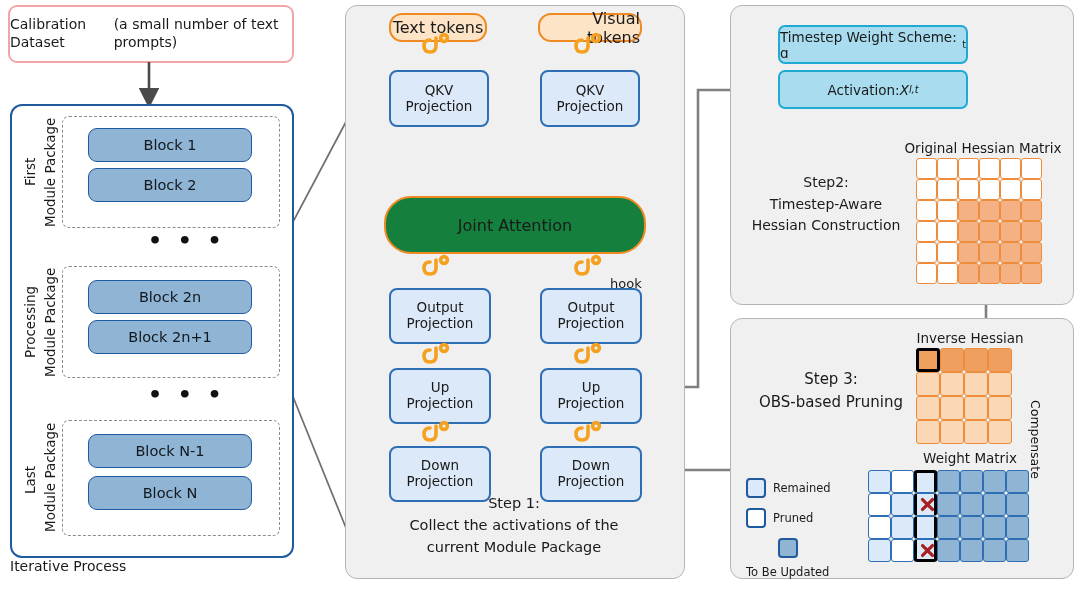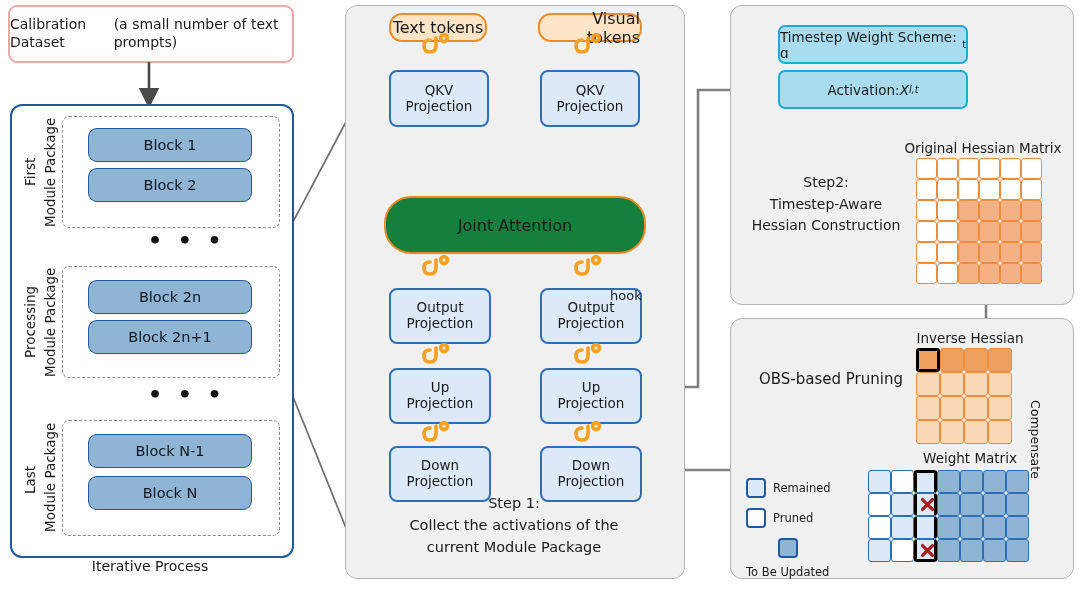--- a/index.html
+++ b/index.html
@@ -30,21 +30,21 @@
   .tok{position:absolute;background:#fde4c6;border:2px solid #ef8a22;border-radius:13px;
     height:25px;display:flex;align-items:center;justify-content:center;font-size:16px;text-align:right;}
   .proj{position:absolute;background:#dce9f8;border:2px solid #2e6eb5;border-radius:8px;
     display:flex;flex-direction:column;align-items:center;justify-content:center;
     font-size:13.5px;line-height:1.18;text-align:center;}
   #joint-att{position:absolute;left:384px;top:196px;width:258px;height:54px;background:#15803d;
     border:2px solid #ef8a22;border-radius:27px;display:flex;align-items:center;
     justify-content:center;font-size:16px;}
   .step1{position:absolute;left:352px;top:492px;width:324px;text-align:center;
     font-size:14.5px;line-height:1.52;}
-  #hook-label{position:absolute;left:610px;top:288px;font-size:13px;}
+  #hook-label{position:absolute;left:610px;top:276px;font-size:13px;}
 
   
   .cyan{position:absolute;background:#a8dcee;border:2px solid #1faad4;border-radius:7px;
     display:flex;align-items:center;justify-content:center;font-size:13.5px;}
   #hess-title{position:absolute;left:888px;top:140px;width:190px;text-align:center;font-size:13.5px;}
   #step2-txt{position:absolute;left:742px;top:172px;width:168px;text-align:center;
     font-size:14px;line-height:1.55;}
   #ohm{position:absolute;left:916px;top:158px;}
   .gcell{border:1.6px solid #ee8c3c;border-radius:3px;box-sizing:border-box;}
 
@@ -184,21 +184,21 @@
 <div class="pkg" style="left:62px;top:420px;width:216px;height:114px;"></div>
 <div class="vlabel" style="left:22px;top:432px;height:96px;">
   <span>Last</span>
 </div>
 <div class="vlabel" style="left:42px;top:420px;height:114px;">
   <span>Module Package</span>
 </div>
 <div class="blk" style="left:88px;top:434px;width:162px;height:32px;">Block N-1</div>
 <div class="blk" style="left:88px;top:476px;width:162px;height:32px;">Block N</div>
 
-<div class="abs" style="left:10px;top:558px;width:280px;text-align:center;font-size:14px;">Iterative Process</div>
+<div class="abs" style="left:10px;top:558px;width:280px;text-align:left;font-size:14px;">Iterative Process</div>
 
 <div class="panel" id="center-panel"></div>
 
 <div class="tok" style="left:389px;top:13px;width:94px;">Text tokens</div>
 <div class="tok" style="left:538px;top:13px;width:100px;">Visual tokens</div>
 
 <div class="proj" style="left:389px;top:70px;width:96px;height:53px;">
   <span>QKV</span>
   <span>Projection</span>
 </div>
@@ -391,20 +391,21 @@
         <path d="M5,5 L19,19 M19,5 L5,19" stroke="#a81f1f" stroke-width="4.5" stroke-linecap="round" fill="none"></path>
       </svg>
     </div>
     <div class="gcell" style="position: absolute; left: 69px; top: 69px; width: 23px; height: 23px; border-color: rgb(46, 110, 181); background: rgb(143, 180, 212);"></div>
     <div class="gcell" style="position: absolute; left: 92px; top: 69px; width: 23px; height: 23px; border-color: rgb(46, 110, 181); background: rgb(143, 180, 212);"></div>
     <div class="gcell" style="position: absolute; left: 115px; top: 69px; width: 23px; height: 23px; border-color: rgb(46, 110, 181); background: rgb(143, 180, 212);"></div>
     <div class="gcell" style="position: absolute; left: 138px; top: 69px; width: 23px; height: 23px; border-color: rgb(46, 110, 181); background: rgb(143, 180, 212);"></div>
   </div>
 
 <div id="step3-txt">
+  <div>Step 3:</div>
   <div>OBS-based Pruning</div>
 </div>
 
 <div class="legrow" style="left:746px;top:478px;">
   <span class="swatch" style="background:#dce9f8;"></span>
   <span>Remained</span>
 </div>
 <div class="legrow" style="left:746px;top:508px;">
   <span class="swatch" style="background:#ffffff;"></span>
   <span>Pruned</span>

